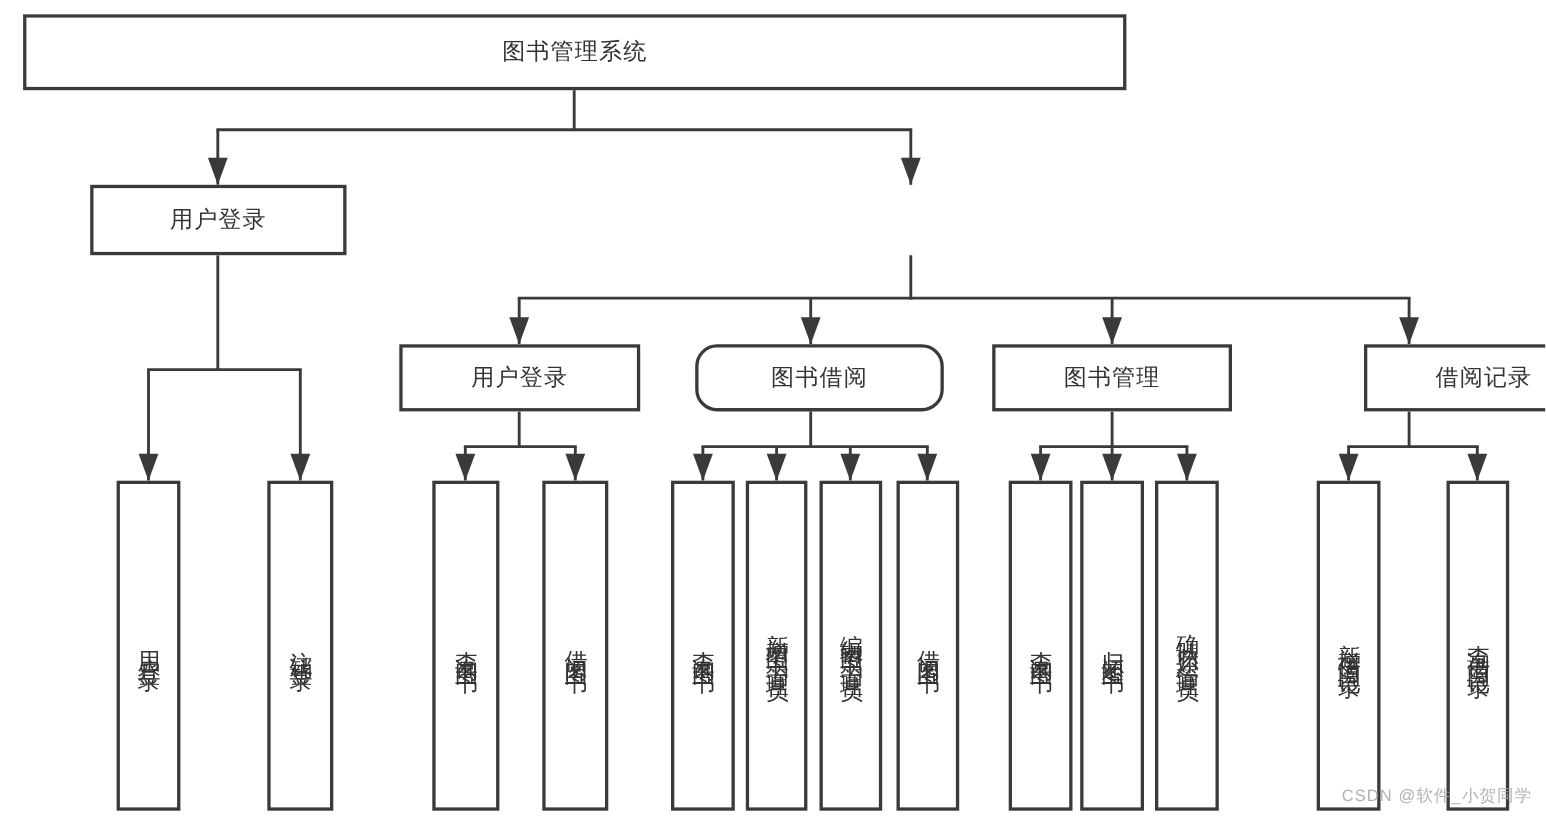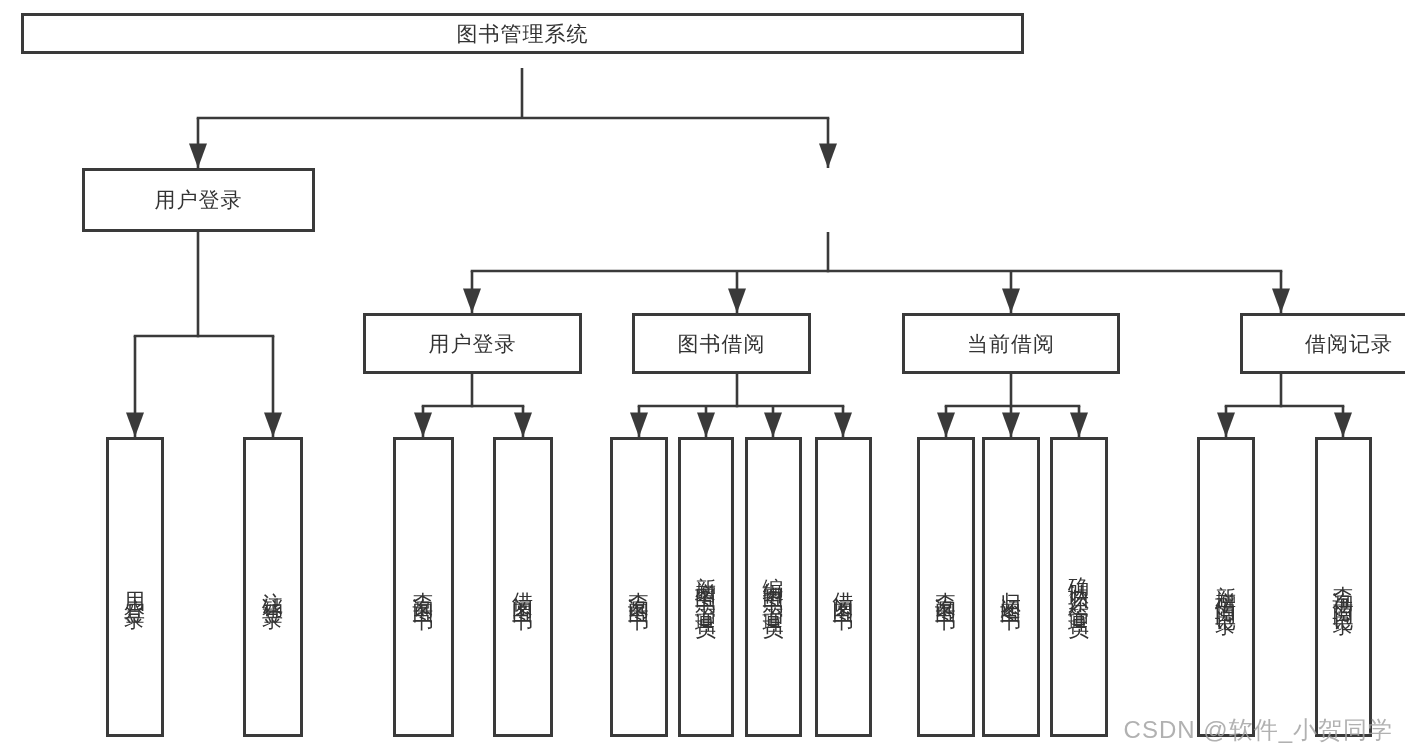--- a/index.html
+++ b/index.html
@@ -34,21 +34,21 @@
     writing-mode: vertical-rl;
     text-orientation: mixed;
     letter-spacing: 6px;
     font-size: 21px;
     padding: 3px 0;
   }
   .watermark {
     position: absolute;
     right: 12px;
     top: 714px;
-    font-size: 24px;
+    font-size: 15px;
     letter-spacing: 1px;
     color: rgba(163,163,163,0.85);
     z-index: 5;
     white-space: nowrap;
   }
 </style>
 </head>
 <body>
 
 <div class="canvas">
@@ -103,27 +103,27 @@
       </g>
       <g>
         <path d="M1281,374 V407.3"></path>
         <path d="M1224.7,406 H1344.3"></path>
         <path d="M1226,406 V437" marker-end="url(#ah)"></path>
         <path d="M1343,406 V437" marker-end="url(#ah)"></path>
       </g>
     </g>
   </svg>
 
-  <div class="node" style="left:21px; top:13px; width:1003px; height:41px;">图书管理系统</div>
+  <div class="node" style="left:21px; top:13px; width:1003px; height:69px;">图书管理系统</div>
 
   <div class="node" style="left:82px; top:168px; width:233px; height:64px;">用户登录</div>
 
   <div class="node" style="left:363px; top:313px; width:219px; height:61px;">用户登录</div>
-  <div class="node" style="left:632px; top:313px; width:179px; height:61px;">图书借阅</div>
-  <div class="node" style="left:902px; top:313px; width:218px; height:61px;">当前借阅</div>
+  <div class="node" style="left:632px; top:313px; width:226px; height:61px;border-radius:20px;">图书借阅</div>
+  <div class="node" style="left:902px; top:313px; width:218px; height:61px;">图书管理</div>
   <div class="node" style="left:1240px; top:313px; width:218px; height:61px;">借阅记录</div>
 
   <div class="node vnode" style="left:106px; top:437px; width:58px; height:300px;">用户登录</div>
   <div class="node vnode" style="left:243px; top:437px; width:60px; height:300px;">注销登录</div>
 
   <div class="node vnode" style="left:393px; top:437px; width:61px; height:300px;">查询图书</div>
   <div class="node vnode" style="left:493px; top:437px; width:60px; height:300px;">借阅图书</div>
 
   <div class="node vnode" style="left:610px; top:437px; width:58px; height:300px;">查询图书</div>
   <div class="node vnode" style="left:678px; top:437px; width:56px; height:300px;">新增图书（管理员）</div>

